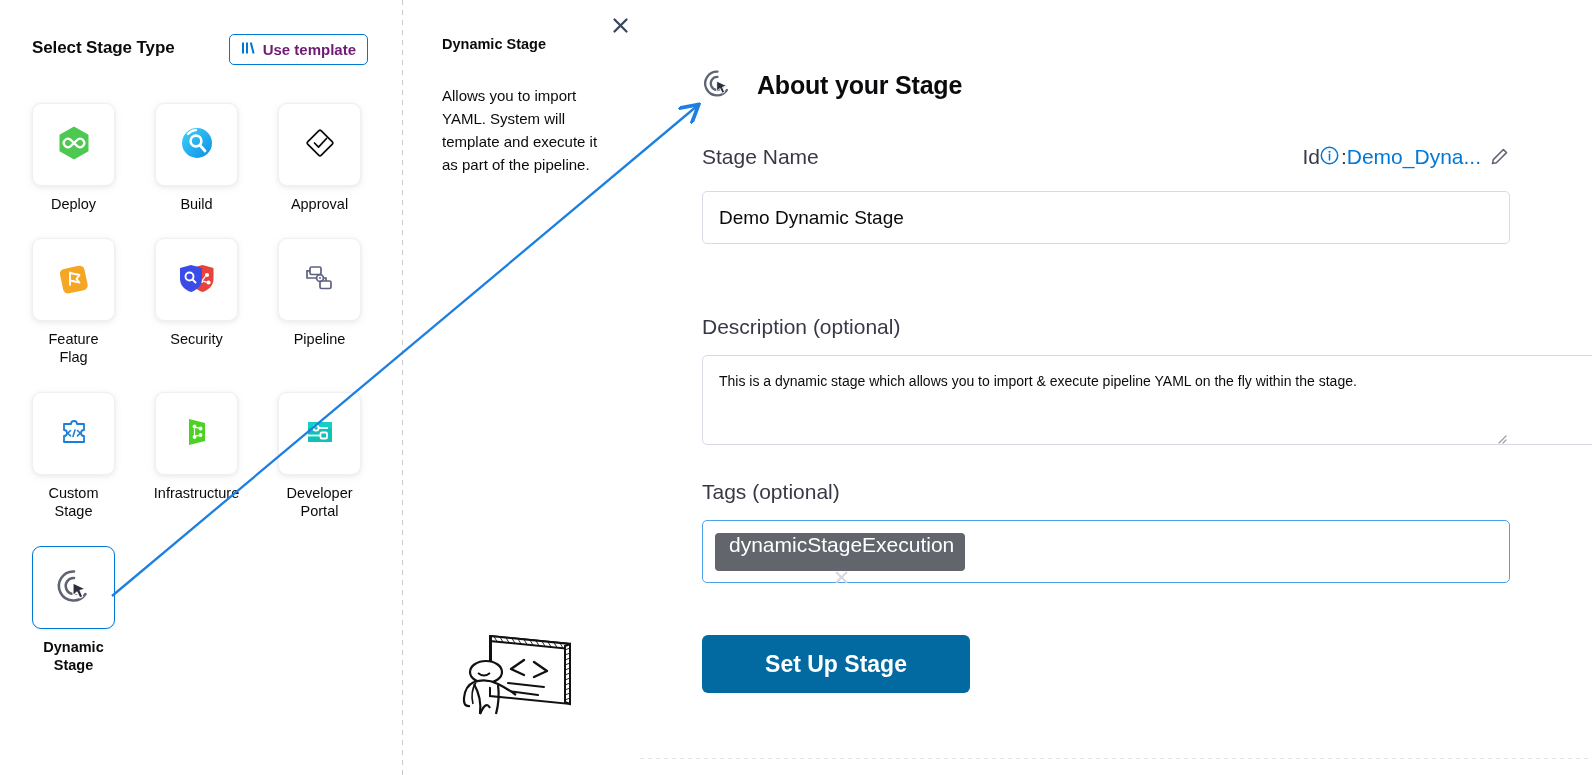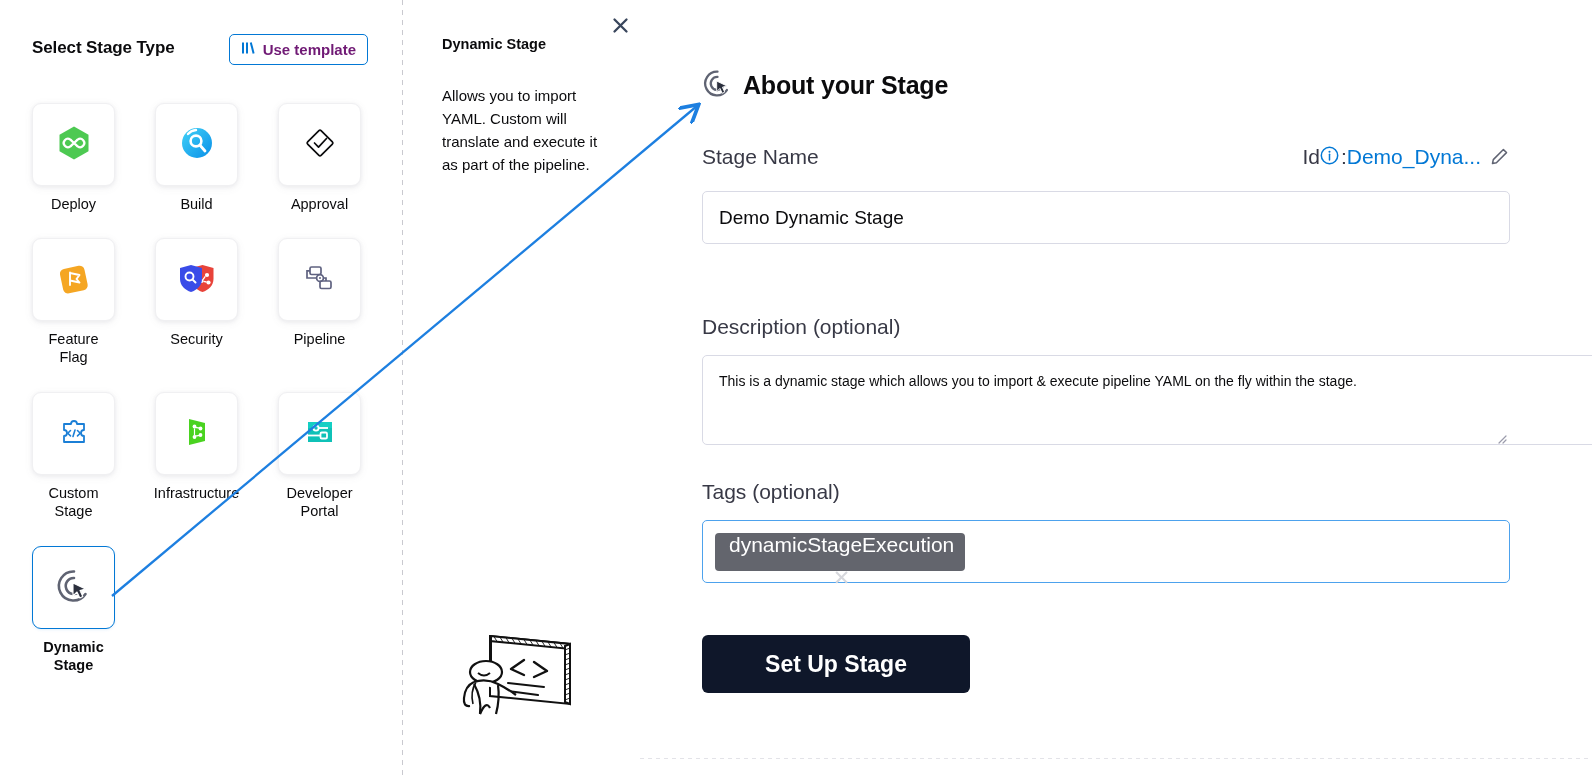--- a/index.html
+++ b/index.html
@@ -76,21 +76,21 @@
   }
   #mid-illustration { position:absolute; left:452px; top:622px; width:130px; height:95px; }
 
   
   #right-panel { position:absolute; left:640px; top:0; width:952px; height:775px; }
 
   #about-header {
     position:absolute; left:62px; top:68px;
     display:flex; align-items:center; gap:10px;
   }
-  #about-title { font-size:25px; font-weight:700; color:#0b0b0d; letter-spacing:-0.2px; }
+  #about-title { font-size:25px; font-weight:700; color:#0b0b0d; letter-spacing:-0.2px;margin-left:14px; }
 
   #stage-name-row {
     position:absolute; left:62px; top:145px; width:808px;
     display:flex; align-items:center; justify-content:space-between;
   }
   .field-label { font-size:21px; color:#383946; font-weight:400; }
   #id-block { display:flex; align-items:center; }
   #id-text { font-size:21px; color:#383946; }
   #id-colon { font-size:21px; color:#383946; margin-left:2px; }
   #id-value { font-size:21px; color:#0278d5; }
@@ -127,21 +127,21 @@
     display:flex; align-items:center; gap:10px;
     background:#63656d; color:#ffffff; border-radius:4px;
     height:38px; padding:0 11px 0 14px;
     font-size:21px; font-weight:400;flex-direction:column;
   }
   .tag-x { color:#d6d7dc; font-size:21px; cursor:pointer; line-height:1; }
 
   #setup-btn {
     position:absolute; left:702px; top:635px;
     width:268px; height:58px; border:none; border-radius:6px;
-    background:#0f172a; color:#fff; font-size:23px; font-weight:700;
+    background:#0369a1; color:#fff; font-size:23px; font-weight:700;
     cursor:pointer; font-family:"Liberation Sans", sans-serif;
   }
   #right-panel #setup-btn { left:62px; }
 
   #bottom-rule {
     position:absolute; left:640px; top:758px; width:952px; height:1px;
     background-image: linear-gradient(to right, #e3e3e8 0 4px, transparent 4px 8px);
     background-size: 8px 1px;
   }
 
@@ -340,21 +340,21 @@
 
   <div id="mid-panel">
     <div id="close-btn">
       <span>
         <svg width="17" height="17" viewBox="0 0 17 17">
           <path d="M2.5 2.5 L14.5 14.5 M14.5 2.5 L2.5 14.5" stroke="#39465c" stroke-width="2.3" stroke-linecap="round"></path>
         </svg>
       </span>
     </div>
     <div id="mid-title">Dynamic Stage</div>
-    <div id="mid-desc">Allows you to import YAML. Custom will translate and execute it as part of the pipeline.</div>
+    <div id="mid-desc">Allows you to import YAML. System will template and execute it as part of the pipeline.</div>
   </div>
 
   <div id="mid-illustration">
     <svg width="130" height="95" viewBox="0 0 130 95">
 
       <path d="M38 14 L118 22 L118 82 L38 74 Z" fill="#ffffff" stroke="#111" stroke-width="2"></path>
       <path d="M38 14 L118 22 L118 27 L38 19 Z" fill="#ffffff" stroke="#111" stroke-width="2"></path>
       <g stroke="#111" stroke-width="0.9">
         <path d="M42 14.6 L45 19.4"></path>
           <path d="M48 15.2 L51 20"></path>

